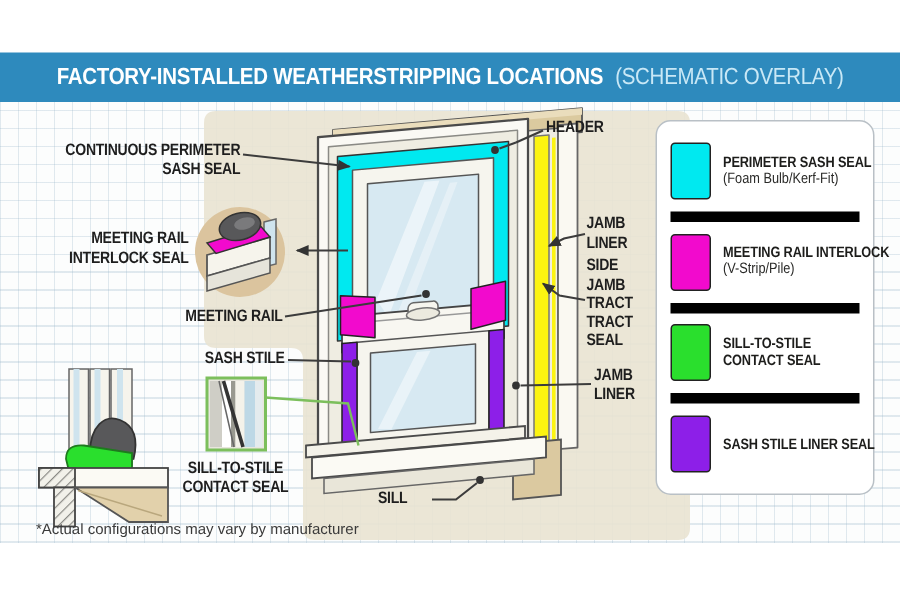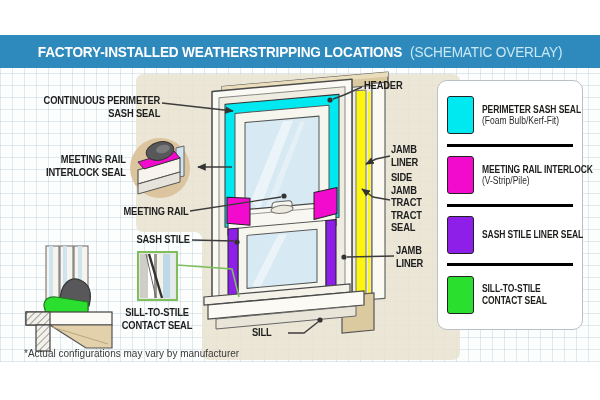--- a/index.html
+++ b/index.html
@@ -24,21 +24,21 @@
   .lbl{position:absolute;z-index:3;font-weight:700;font-size:11px;line-height:1.14;
     color:#1e1e1e;letter-spacing:-.2px;white-space:nowrap;transform:scaleX(.85);}
   .lbl.r{text-align:right;transform-origin:100% 0;}
   .lbl.l{text-align:left;transform-origin:0 0;}
   .lbl.c{text-align:center;transform-origin:50% 0;white-space:normal;}
   
   #legend{position:absolute;left:437px;top:80px;width:146px;height:250px;z-index:3;
     background:#ffffff;border:1.5px solid #b9c0c6;border-radius:10px;
     box-sizing:border-box;padding:6px 9px;display:flex;flex-direction:column;}
   .lg-row{display:flex;align-items:center;gap:8px;padding:6px 0;flex:1;}
-  .lg-row + .lg-row{border-top:3px solid #000000;}
+  .lg-row + .lg-row{border-top:7px solid #000000;}
   .lg-swatch{width:25px;height:36px;border:1.3px solid #222;border-radius:3px;flex-shrink:0;}
   .lg-text{min-width:0;}
   .lg-label{font-weight:700;font-size:10px;line-height:1.12;color:#1d1d1b;
     transform:scaleX(.85);transform-origin:0 50%;width:116px;letter-spacing:-.1px;}
   .lg-label.nowrap{white-space:nowrap;}
   .lg-sub{font-weight:400;font-size:10px;line-height:1.15;color:#2a2a28;
     transform:scaleX(.85);transform-origin:0 50%;width:116px;white-space:nowrap;}
   .lg-sub:empty{display:none;}
   
   #footnote{position:absolute;left:24px;top:348px;z-index:3;font-size:10px;color:#3a3a3a;}
@@ -227,30 +227,30 @@
       </div>
     </div>
     <div class="lg-row">
       <div class="lg-swatch" style="background: rgb(242, 10, 205);"></div>
       <div class="lg-text">
         <div class="lg-label nowrap">MEETING RAIL INTERLOCK</div>
         <div class="lg-sub">(V-Strip/Pile)</div>
       </div>
     </div>
     <div class="lg-row">
+      <div class="lg-swatch" style="background: rgb(42, 223, 45);"></div>
+      <div class="lg-text">
+        <div class="lg-label">SILL-TO-STILE CONTACT SEAL</div>
+
+      </div>
+    </div>
+    <div class="lg-row">
       <div class="lg-swatch" style="background: rgb(141, 31, 232);"></div>
       <div class="lg-text">
         <div class="lg-label nowrap">SASH STILE LINER SEAL</div>
 
       </div>
     </div>
-    <div class="lg-row">
-      <div class="lg-swatch" style="background: rgb(42, 223, 45);"></div>
-      <div class="lg-text">
-        <div class="lg-label">SILL-TO-STILE CONTACT SEAL</div>
-
-      </div>
-    </div>
   </div>
 
   <div id="footnote">*Actual configurations may vary by manufacturer</div>
 
 </div>
 
 </body></html>

